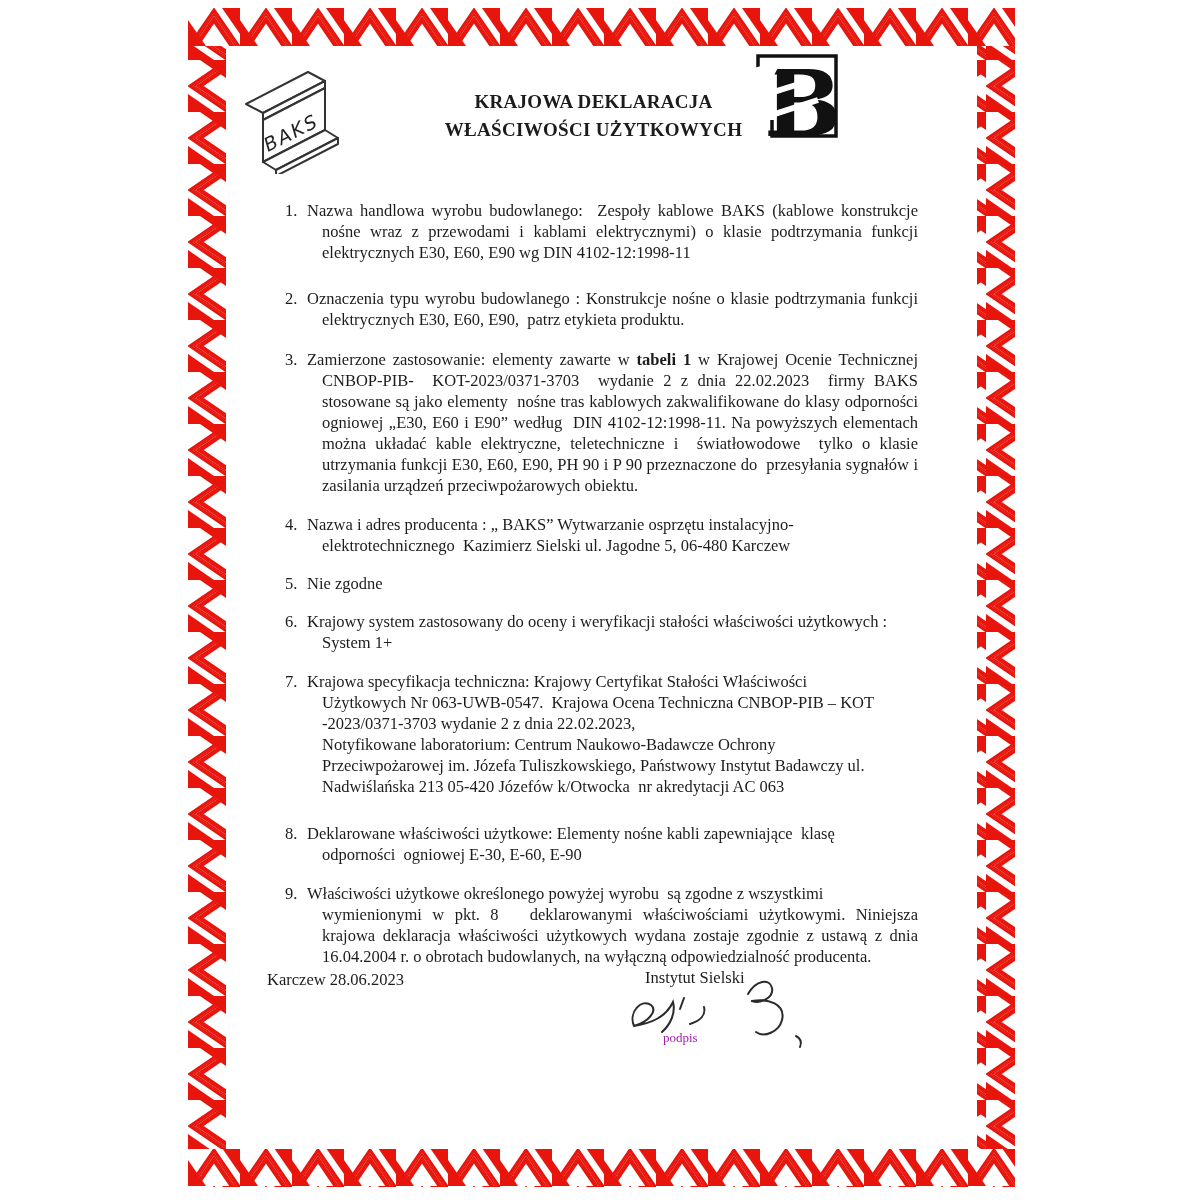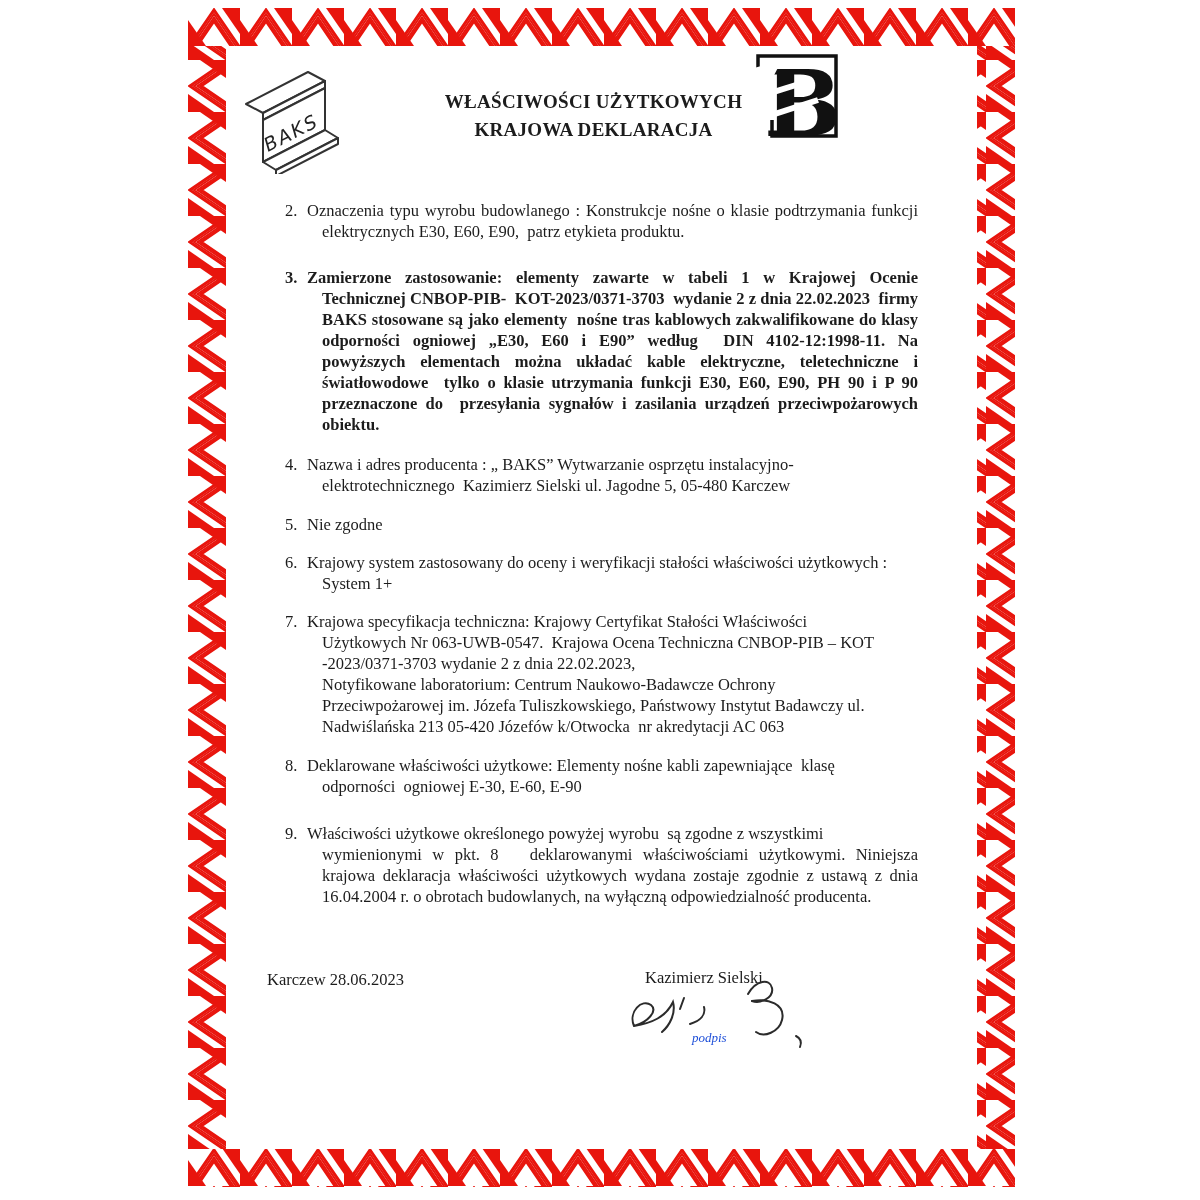--- a/index.html
+++ b/index.html
@@ -12,30 +12,30 @@
   .titleblock .nr{font-size:18px;letter-spacing:.2px;}
   .logo-beam{position:absolute;left:44px;top:46px;width:118px;height:120px;}
   .logo-b{position:absolute;left:560px;top:42px;width:100px;height:105px;}
   .items{position:absolute;left:97px;top:192px;width:633px;font-size:16.5px;
          line-height:21px;text-align:justify;}
   .item{padding-left:37px;text-indent:-37px;margin-bottom:18px;}
   .item .num{display:inline-block;width:22px;text-indent:0;}
   .item .txt{white-space:pre-wrap;}
   .item b{font-weight:bold;}
   .item:nth-child(1){margin-bottom:25px;}
-  .item:nth-child(2){margin-bottom:19px;font-weight:bold;}
+  .item:nth-child(2){margin-bottom:19px;}
   .item:nth-child(3){}
   .item:nth-child(4){margin-bottom:17px;}
   .item:nth-child(5){margin-bottom:17px;}
   .item:nth-child(6){}
   .item:nth-child(7){margin-bottom:26px;}
   .place-date{position:absolute;left:79px;top:962px;font-size:16.5px;}
   .signer{position:absolute;left:457px;top:960px;font-size:16.5px;}
   .sig-svg{position:absolute;left:432px;top:968px;width:210px;height:80px;}
-  .podpis{position:absolute;left:504px;top:1022px;font-size:13px;color:#1d4ed8;font-style:italic;}
+  .podpis{position:absolute;left:475px;top:1022px;font-size:13px;color:#a21caf;}
 </style>
 </head>
 <body>
 
 <div class="page">
 
   <svg class="border-svg" viewBox="0 0 827 1179" xmlns="http://www.w3.org/2000/svg">
     <defs>
       <pattern id="zigH" width="52" height="38" patternUnits="userSpaceOnUse">
         <rect width="52" height="38" fill="#ffffff"></rect>
@@ -81,46 +81,47 @@
     <path d="M25,21 L10,21 L10,6 L88,6 L88,86 L24,86 L24,70" fill="none" stroke="#111111" stroke-width="3.5"></path>
     <text x="16" y="86" font-family="DejaVu Serif, serif" font-weight="bold" font-size="92" fill="#111111">B</text>
     <g stroke="#ffffff" stroke-width="6" fill="none">
       <path d="M6,48 L64,30"></path>
       <path d="M8,70 L70,50"></path>
     </g>
     <polygon points="6,18 34,10 12,52" fill="#ffffff"></polygon>
   </svg>
 
   <div class="titleblock">
+    <div>KRAJOWA DEKLARACJA</div>
     <div>WŁAŚCIWOŚCI UŻYTKOWYCH</div>
-    <div>KRAJOWA DEKLARACJA</div>
   </div>
 
   <div class="items">
+    <div class="item"><span class="num">1.</span><span class="txt">Nazwa handlowa wyrobu budowlanego:  Zespoły kablowe BAKS (kablowe konstrukcje nośne wraz z przewodami i kablami elektrycznymi) o klasie podtrzymania funkcji elektrycznych E30, E60, E90 wg DIN 4102-12:1998-11</span></div>
     <div class="item"><span class="num">2.</span><span class="txt">Oznaczenia typu wyrobu budowlanego : Konstrukcje nośne o klasie podtrzymania funkcji elektrycznych E30, E60, E90,  patrz etykieta produktu.</span></div>
     <div class="item"><span class="num">3.</span><span class="txt">Zamierzone zastosowanie: elementy zawarte w </span><b class="txt">tabeli 1</b><span class="txt"> w Krajowej Ocenie Technicznej CNBOP-PIB-  KOT-2023/0371-3703  wydanie 2 z dnia 22.02.2023  firmy BAKS stosowane są jako elementy  nośne tras kablowych zakwalifikowane do klasy odporności ogniowej „E30, E60 i E90” według  DIN 4102-12:1998-11. Na powyższych elementach można układać kable elektryczne, teletechniczne i  światłowodowe  tylko o klasie utrzymania funkcji E30, E60, E90, PH 90 i P 90 przeznaczone do  przesyłania sygnałów i zasilania urządzeń przeciwpożarowych obiektu.</span></div>
     <div class="item"><span class="num">4.</span><span class="txt">Nazwa i adres producenta : „ BAKS” Wytwarzanie osprzętu instalacyjno-
-elektrotechnicznego  Kazimierz Sielski ul. Jagodne 5, 05-480 Karczew</span></div>
+elektrotechnicznego  Kazimierz Sielski ul. Jagodne 5, 06-480 Karczew</span></div>
     <div class="item"><span class="num">5.</span><span class="txt">Nie zgodne</span></div>
     <div class="item"><span class="num">6.</span><span class="txt">Krajowy system zastosowany do oceny i weryfikacji stałości właściwości użytkowych :
 System 1+</span></div>
     <div class="item"><span class="num">7.</span><span class="txt">Krajowa specyfikacja techniczna: Krajowy Certyfikat Stałości Właściwości
 Użytkowych Nr 063-UWB-0547.  Krajowa Ocena Techniczna CNBOP-PIB – KOT
 -2023/0371-3703 wydanie 2 z dnia 22.02.2023,
 Notyfikowane laboratorium: Centrum Naukowo-Badawcze Ochrony
 Przeciwpożarowej im. Józefa Tuliszkowskiego, Państwowy Instytut Badawczy ul.
 Nadwiślańska 213 05-420 Józefów k/Otwocka  nr akredytacji AC 063</span></div>
     <div class="item"><span class="num">8.</span><span class="txt">Deklarowane właściwości użytkowe: Elementy nośne kabli zapewniające  klasę
 odporności  ogniowej E-30, E-60, E-90</span></div>
     <div class="item"><span class="num">9.</span><span class="txt">Właściwości użytkowe określonego powyżej wyrobu  są zgodne z wszystkimi
 wymienionymi w pkt. 8   deklarowanymi właściwościami użytkowymi. Niniejsza krajowa deklaracja właściwości użytkowych wydana zostaje zgodnie z ustawą z dnia 16.04.2004 r. o obrotach budowlanych, na wyłączną odpowiedzialność producenta.</span></div>
   </div>
 
   <div class="place-date">Karczew 28.06.2023</div>
-  <div class="signer">Kazimierz Sielski</div>
+  <div class="signer">Instytut Sielski</div>
 
   <svg class="sig-svg" viewBox="0 0 210 80" xmlns="http://www.w3.org/2000/svg">
     <g fill="none" stroke="#2b2b2b" stroke-width="2" stroke-linecap="round">
       <path d="M14,50 C8,36 22,22 31,29 C38,35 28,46 14,50 C32,47 46,41 53,26 C56,37 50,49 42,56"></path>
       <path d="M60,33 L64,22"></path>
       <path d="M70,48 C80,45 86,39 84,31"></path>
       <path d="M128,18 C136,4 150,2 152,12 C154,22 140,28 132,25"></path>
       <path d="M132,25 C148,22 166,28 162,44 C159,56 144,62 136,56"></path>
       <path d="M176,60 C180,62 182,66 180,71"></path>
     </g>

